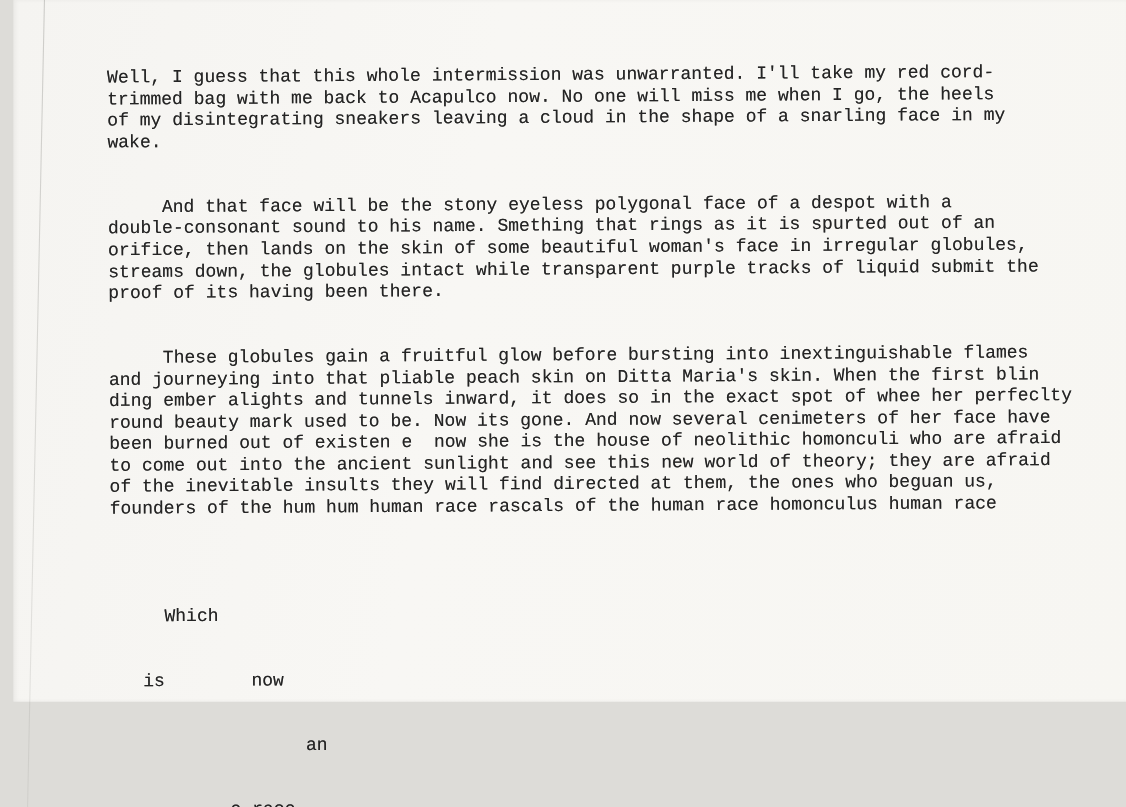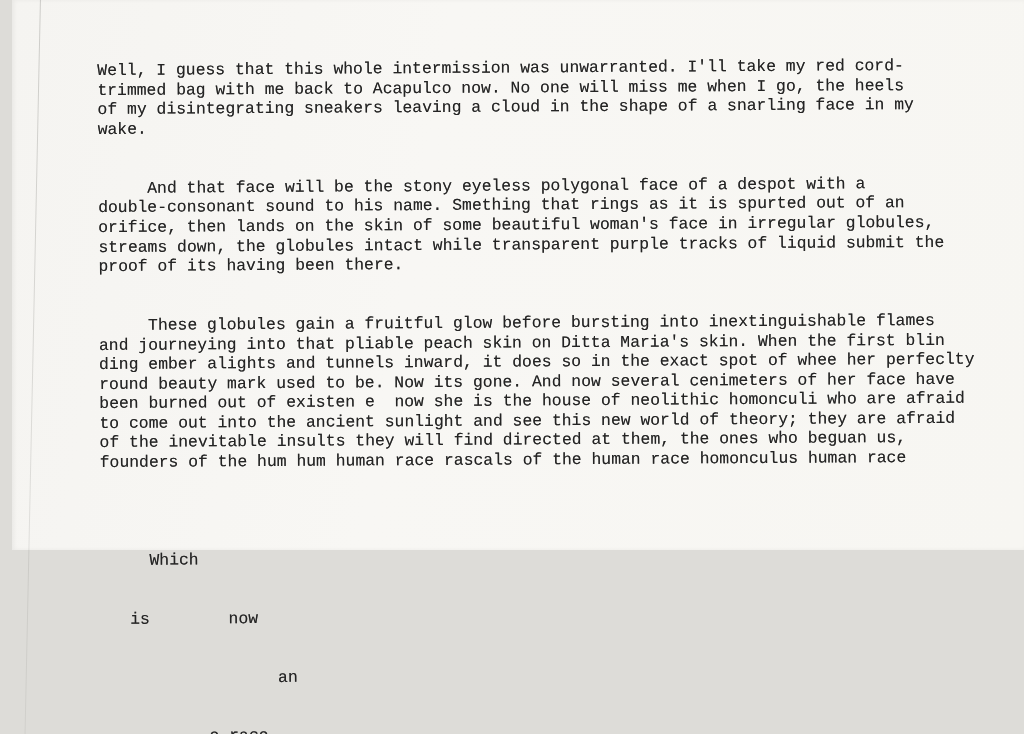--- a/index.html
+++ b/index.html
@@ -2,21 +2,21 @@
 <html><head>
 <meta charset="utf-8">
 <style>
   html, body { margin: 0; padding: 0; }
   body {
     width: 1024px; height: 734px;
     background: #dddcd8;
     overflow: hidden;
     font-family: "Liberation Mono", "DejaVu Sans Mono", monospace;
   }
-  .scan-area { position: relative; width: 1024px; height: 550px; }
+  .scan-area { position: relative; width: 1024px; height: 638px; }
   .page {
     position: absolute;
     left: 12px; top: 0; right: 0; bottom: 0;
     background: linear-gradient(100deg, #f5f4f1 0%, #f8f7f4 40%, #f7f6f2 100%);
     box-shadow: inset 2px 0 4px rgba(0,0,0,0.05);
   }
   .crease {
     position: absolute;
     left: 28px; top: -4px;
     width: 1px; height: 760px;

